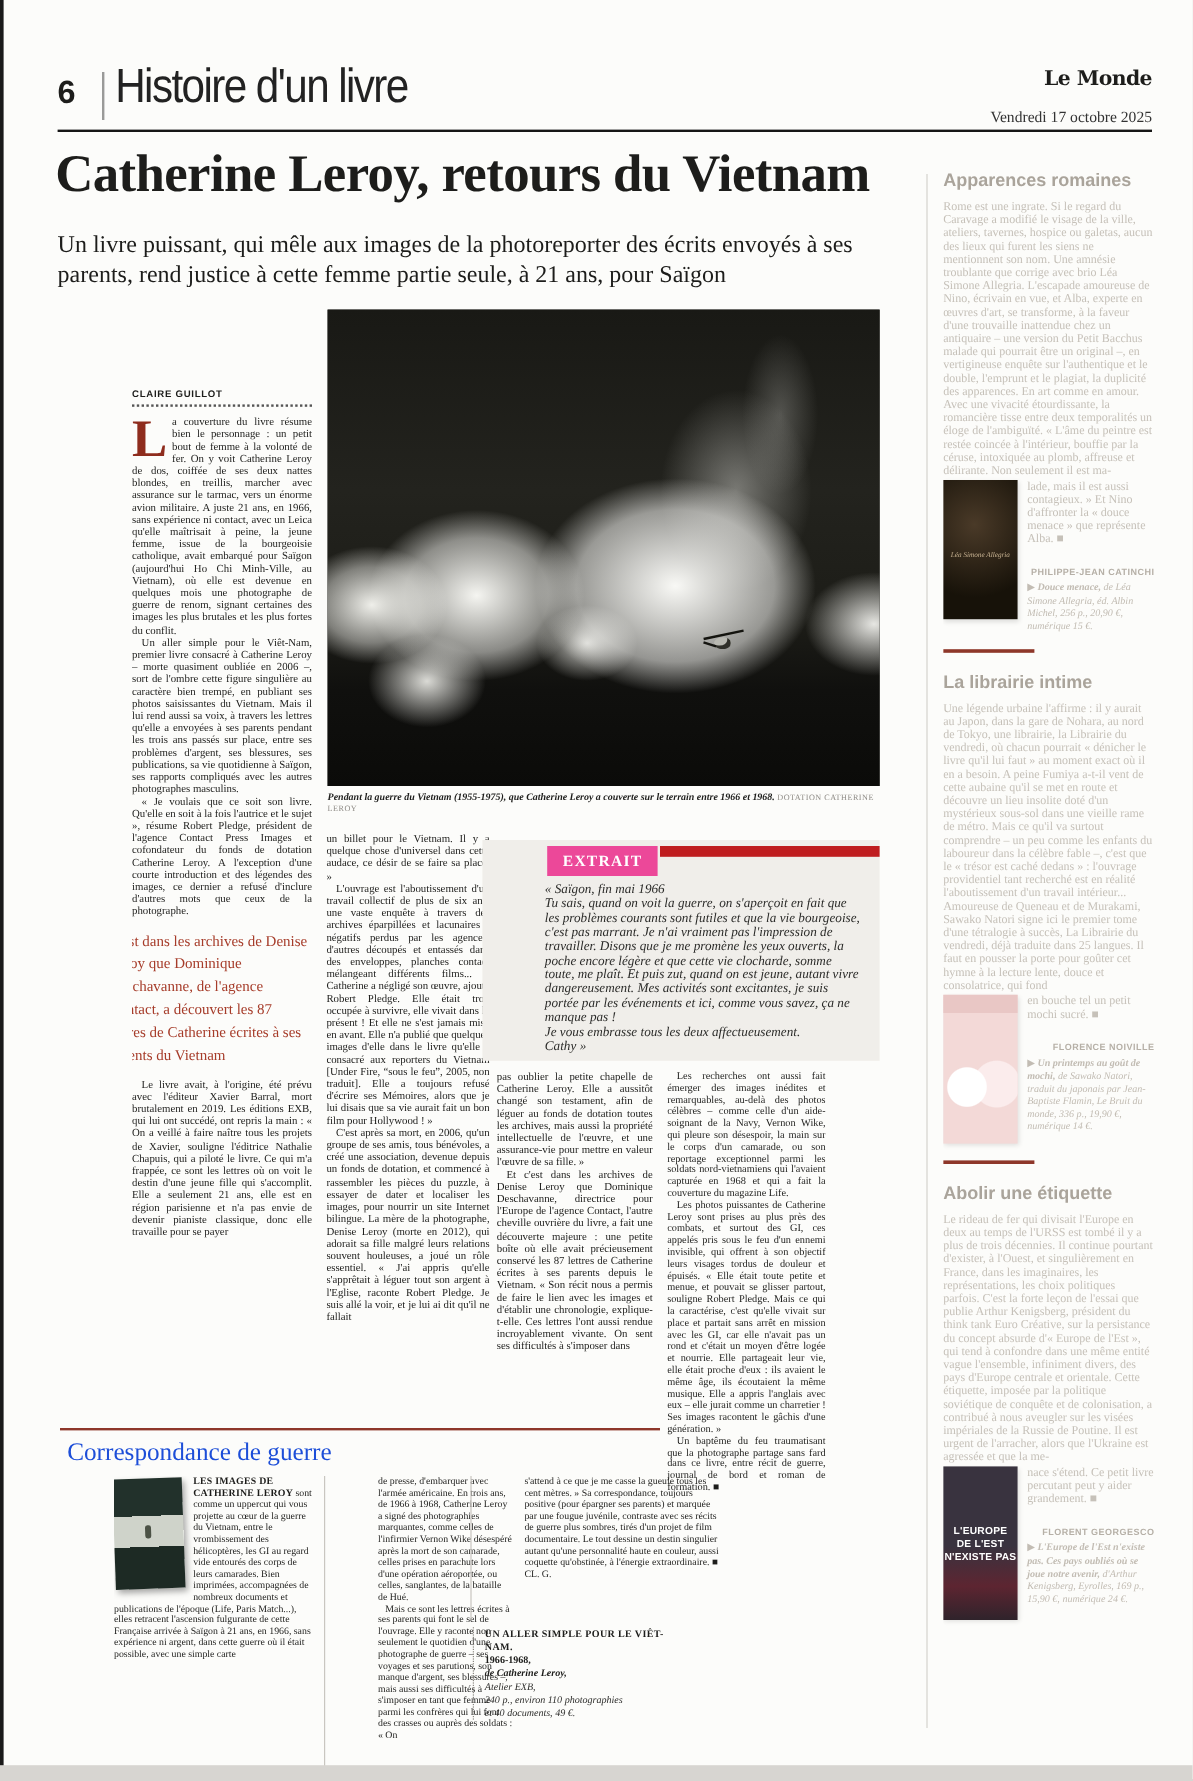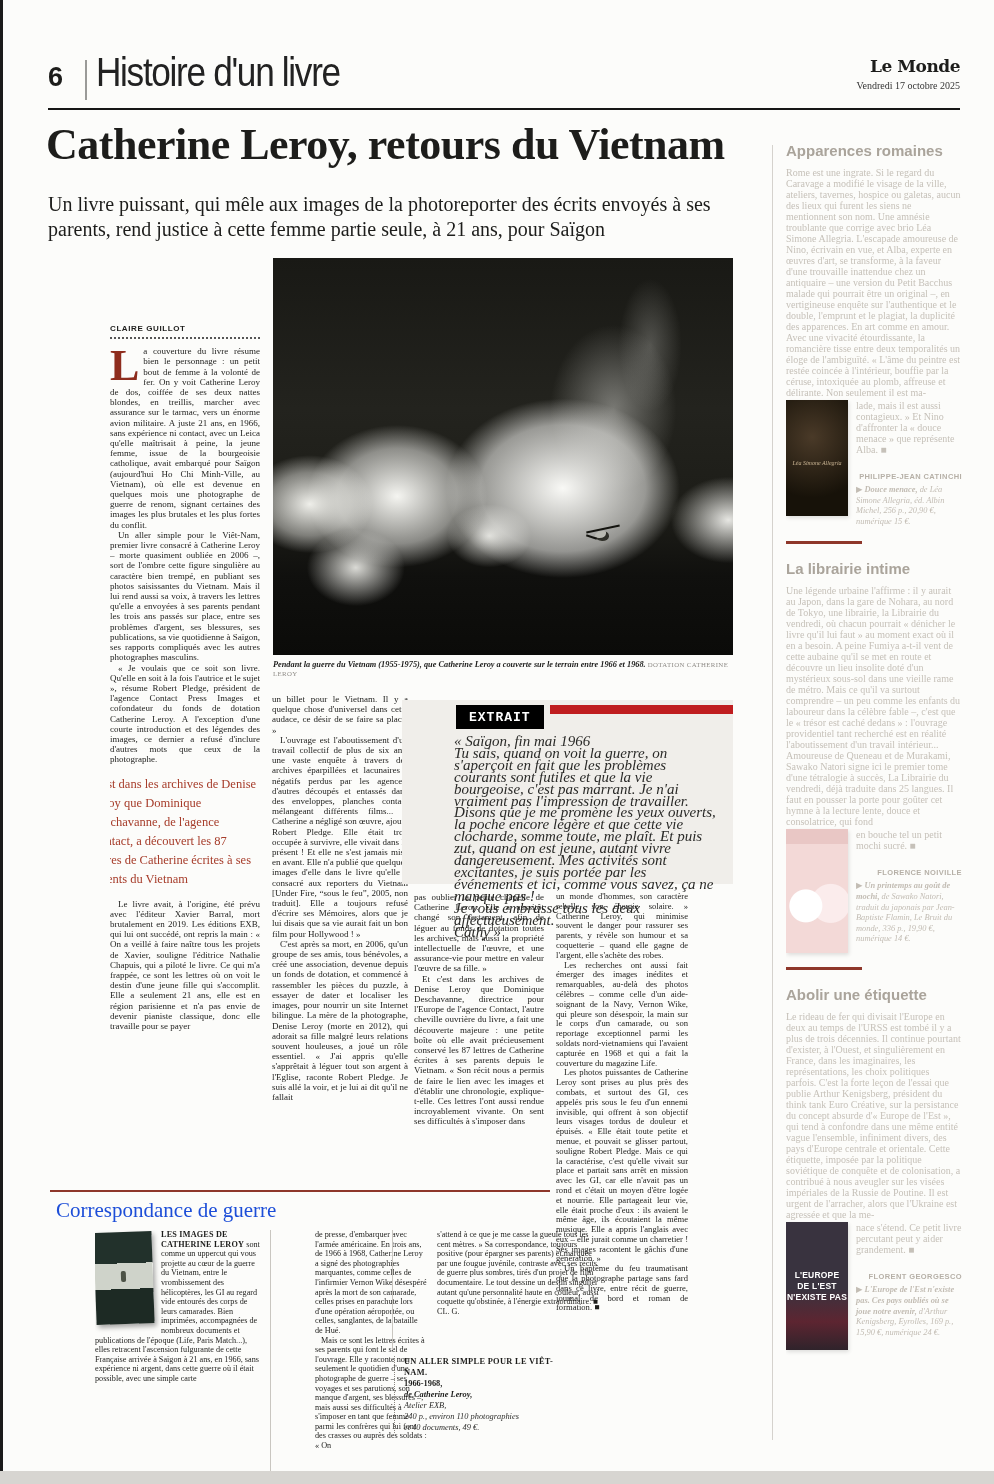--- a/index.html
+++ b/index.html
@@ -9,21 +9,21 @@
   
   #scan-edge{left:0;top:0;width:3px;height:1484px;background:#1a1a1a;}
   #footer-strip{left:0;top:1471px;width:994px;height:13px;background:#d7d5d1;}
   
   #page-number{left:48px;top:62px;font-family:"Liberation Sans",sans-serif;font-weight:bold;font-size:27px;}
   #header-bar{left:85px;top:60px;width:2px;height:40px;background:#9a9a98;}
   #section-title{left:96px;top:50px;font-family:"Liberation Sans",sans-serif;font-size:40px;letter-spacing:-1.5px;
                  transform:scaleX(.88);transform-origin:left top;white-space:nowrap;color:#222;}
   #masthead{left:700px;top:56px;width:260px;text-align:right;}
   #masthead .logo{font-family:"DejaVu Serif",serif;font-weight:bold;font-size:17px;letter-spacing:-.5px;}
-  #masthead .date{font-size:10px;color:#333;margin-top:4px;}
+  #masthead .date{font-size:13px;color:#333;margin-top:14px;}
   #header-rule{left:48px;top:108px;width:912px;height:2px;background:#161616;}
   
   #headline{left:46px;top:122px;width:740px;font-size:44px;font-weight:bold;line-height:1.05;letter-spacing:-.5px;}
   #subtitle{left:48px;top:192px;width:710px;font-size:20px;line-height:25px;}
   
   #main-divider{left:772px;top:145px;width:1px;height:1295px;background:#d5d2cd;}
   
   .bodycol{font-size:9px;line-height:10.2px;text-align:justify;hyphens:auto;-webkit-hyphens:auto;overflow:hidden;}
   .bodycol p{margin:0;}
   .bodycol p.ind{text-indent:8px;}
@@ -52,25 +52,25 @@
   #heli .rotor{position:absolute;left:0;top:4px;width:34px;height:2px;background:#14140f;transform:rotate(-12deg);}
   #heli .body{position:absolute;left:9px;top:7px;width:14px;height:10px;background:#b9b9b2;
               border-radius:50% 45% 45% 50%;box-shadow:inset -3px -3px 0 #30302a;}
   #heli .tail{position:absolute;left:0px;top:12px;width:11px;height:2px;background:#14140f;transform:rotate(18deg);}
   #caption{left:273px;top:660px;width:460px;font-size:8.3px;}
   #caption .cap-main{font-weight:bold;font-style:italic;}
   #caption .cap-credit{font-size:6.8px;color:#8f8c87;letter-spacing:.4px;}
   
   #extract{left:402px;top:700px;width:331px;height:184px;background:#f0eeea;}
   #extract .tabrow{position:absolute;left:0;top:5px;width:331px;height:24px;}
-  #extract .tab{position:absolute;left:54px;top:0;background:#000000;color:#fff;
-                font-family:Liberation Mono, monospace;font-weight:bold;font-size:13px;
+  #extract .tab{position:absolute;left:54px;top:0;background:#ec4899;color:#fff;
+                font-family:Liberation Serif, serif;font-weight:bold;font-size:13px;
                 letter-spacing:1px;padding:5px 13px 4px;}
   #extract .tabbar{position:absolute;left:148px;right:0;top:0;height:9px;background:#bf1d1f;}
-  #extract .quote{margin:36px 14px 0 52px;font-style:italic;font-size:15px;line-height:11.9px;color:#2a2a28;}
+  #extract .quote{margin:36px 14px 0 52px;font-style:italic;font-size:11px;line-height:11.9px;color:#2a2a28;}
   #extract .quote div{margin:0;}
   #extract .src{margin:5px 14px 0 52px;border-top:1px dotted #777;padding-top:4px;
                 font-weight:bold;font-size:8.6px;letter-spacing:.4px;color:#1d1d1b;}
   
   #corr-rule{left:50px;top:1190px;width:500px;height:2px;background:#8e372a;}
   #corr-title{left:56px;top:1198px;font-size:21px;color:#1d4ed8;}
   .corrcol{font-size:8.2px;line-height:9.6px;text-align:left;overflow:hidden;margin-left:39px;}
   .corrcol p{margin:0;}
   #corr-colA{left:56px;top:1230px;width:168px;height:252px;}
   #corr-colB{left:276px;top:1230px;width:112px;height:250px;}
@@ -173,21 +173,20 @@
       <div>Je vous embrasse tous les deux affectueusement.</div>
       <div>Cathy »</div>
     </div>
   </div>
 
   <div class="abs bodycol" id="col3">
     <p>pas oublier la petite chapelle de Catherine Leroy. Elle a aussitôt changé son testament, afin de léguer au fonds de dotation toutes les archives, mais aussi la propriété intellectuelle de l'œuvre, et une assurance-vie pour mettre en valeur l'œuvre de sa fille. »</p>
     <p class="ind">Et c'est dans les archives de Denise Leroy que Dominique Deschavanne, directrice pour l'Europe de l'agence Contact, l'autre cheville ouvrière du livre, a fait une découverte majeure : une petite boîte où elle avait précieusement conservé les 87 lettres de Catherine écrites à ses parents depuis le Vietnam. « Son récit nous a permis de faire le lien avec les images et d'établir une chronologie, explique-t-elle. Ces lettres l'ont aussi rendue incroyablement vivante. On sent ses difficultés à s'imposer dans</p>
   </div>
   <div class="abs bodycol" id="col4">
-    <p>un monde d'hommes, son caractère rebelle, son énergie solaire. » Catherine Leroy, qui minimise souvent le danger pour rassurer ses parents, y révèle son humour et sa coquetterie – quand elle gagne de l'argent, elle s'achète des robes.</p>
     <p class="ind">Les recherches ont aussi fait émerger des images inédites et remarquables, au-delà des photos célèbres – comme celle d'un aide-soignant de la Navy, Vernon Wike, qui pleure son désespoir, la main sur le corps d'un camarade, ou son reportage exceptionnel parmi les soldats nord-vietnamiens qui l'avaient capturée en 1968 et qui a fait la couverture du magazine Life.</p>
     <p class="ind">Les photos puissantes de Catherine Leroy sont prises au plus près des combats, et surtout des GI, ces appelés pris sous le feu d'un ennemi invisible, qui offrent à son objectif leurs visages tordus de douleur et épuisés. « Elle était toute petite et menue, et pouvait se glisser partout, souligne Robert Pledge. Mais ce qui la caractérise, c'est qu'elle vivait sur place et partait sans arrêt en mission avec les GI, car elle n'avait pas un rond et c'était un moyen d'être logée et nourrie. Elle partageait leur vie, elle était proche d'eux : ils avaient le même âge, ils écoutaient la même musique. Elle a appris l'anglais avec eux – elle jurait comme un charretier ! Ses images racontent le gâchis d'une génération. »</p>
     <p class="ind">Un baptême du feu traumatisant que la photographe partage sans fard dans ce livre, entre récit de guerre, journal de bord et roman de formation. ■</p>
   </div>
 
   <div class="abs" id="corr-rule"></div>
   <h2 class="abs" id="corr-title" style="margin:0;font-weight:normal">Correspondance de guerre</h2>
 
   <div class="abs corrcol" id="corr-colA">
     <p>

